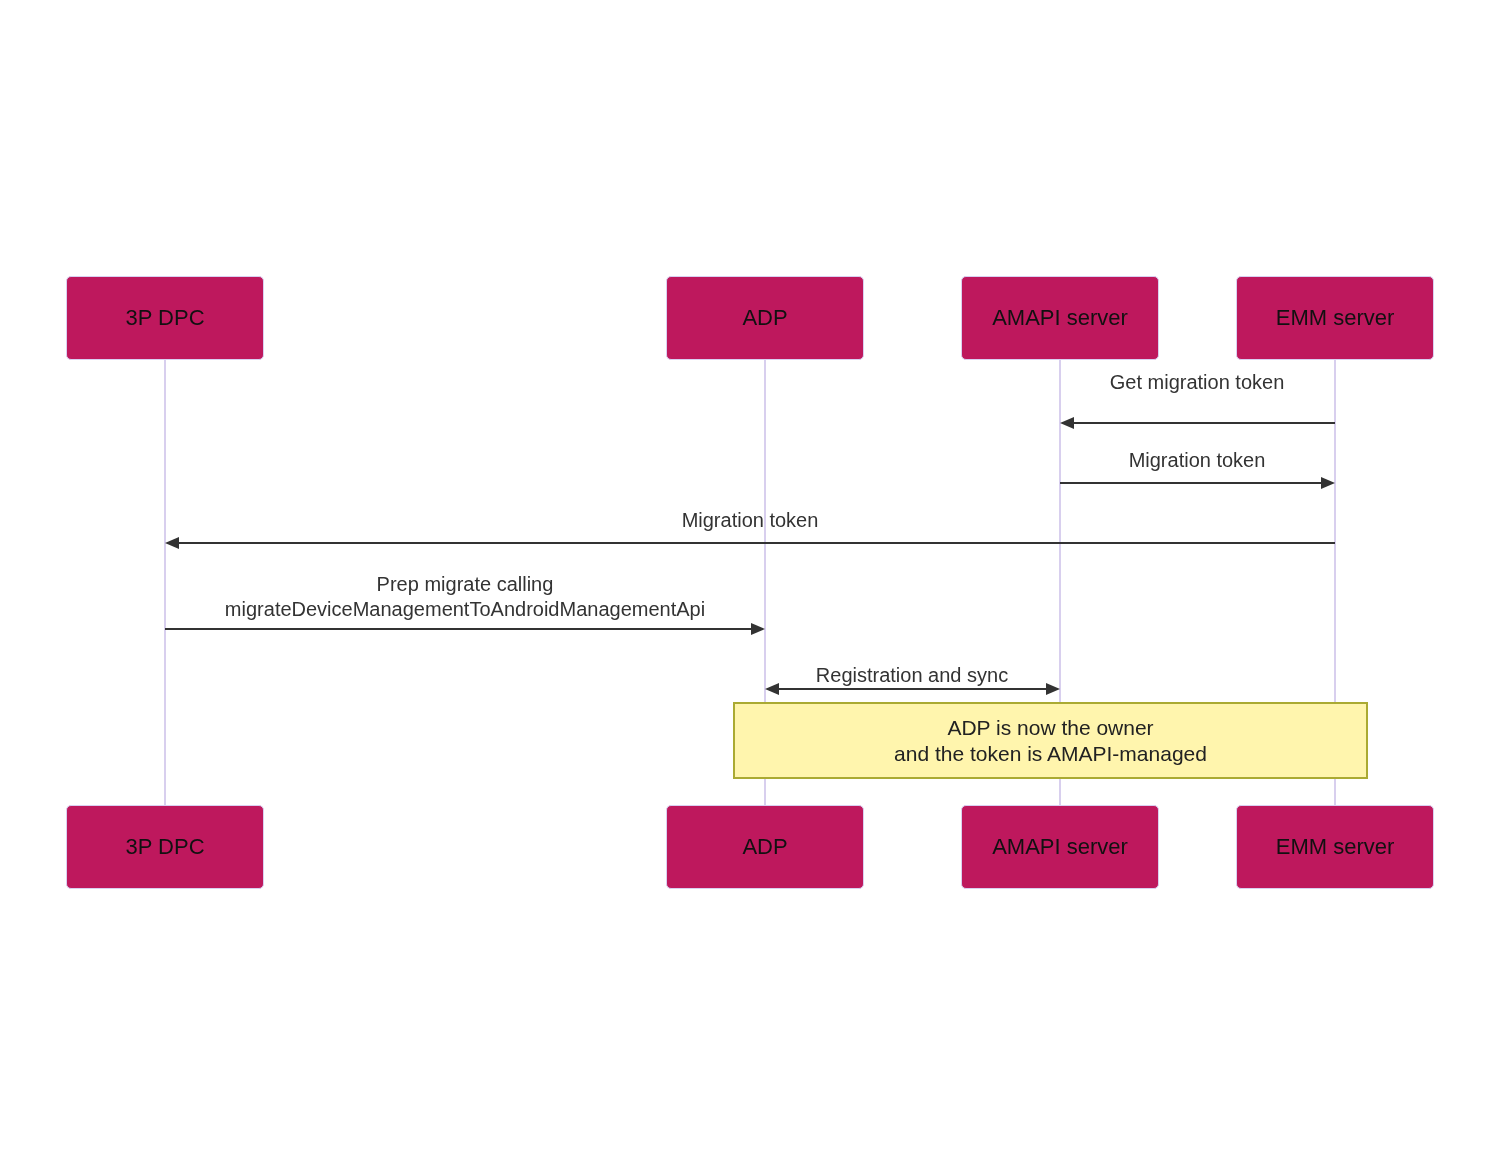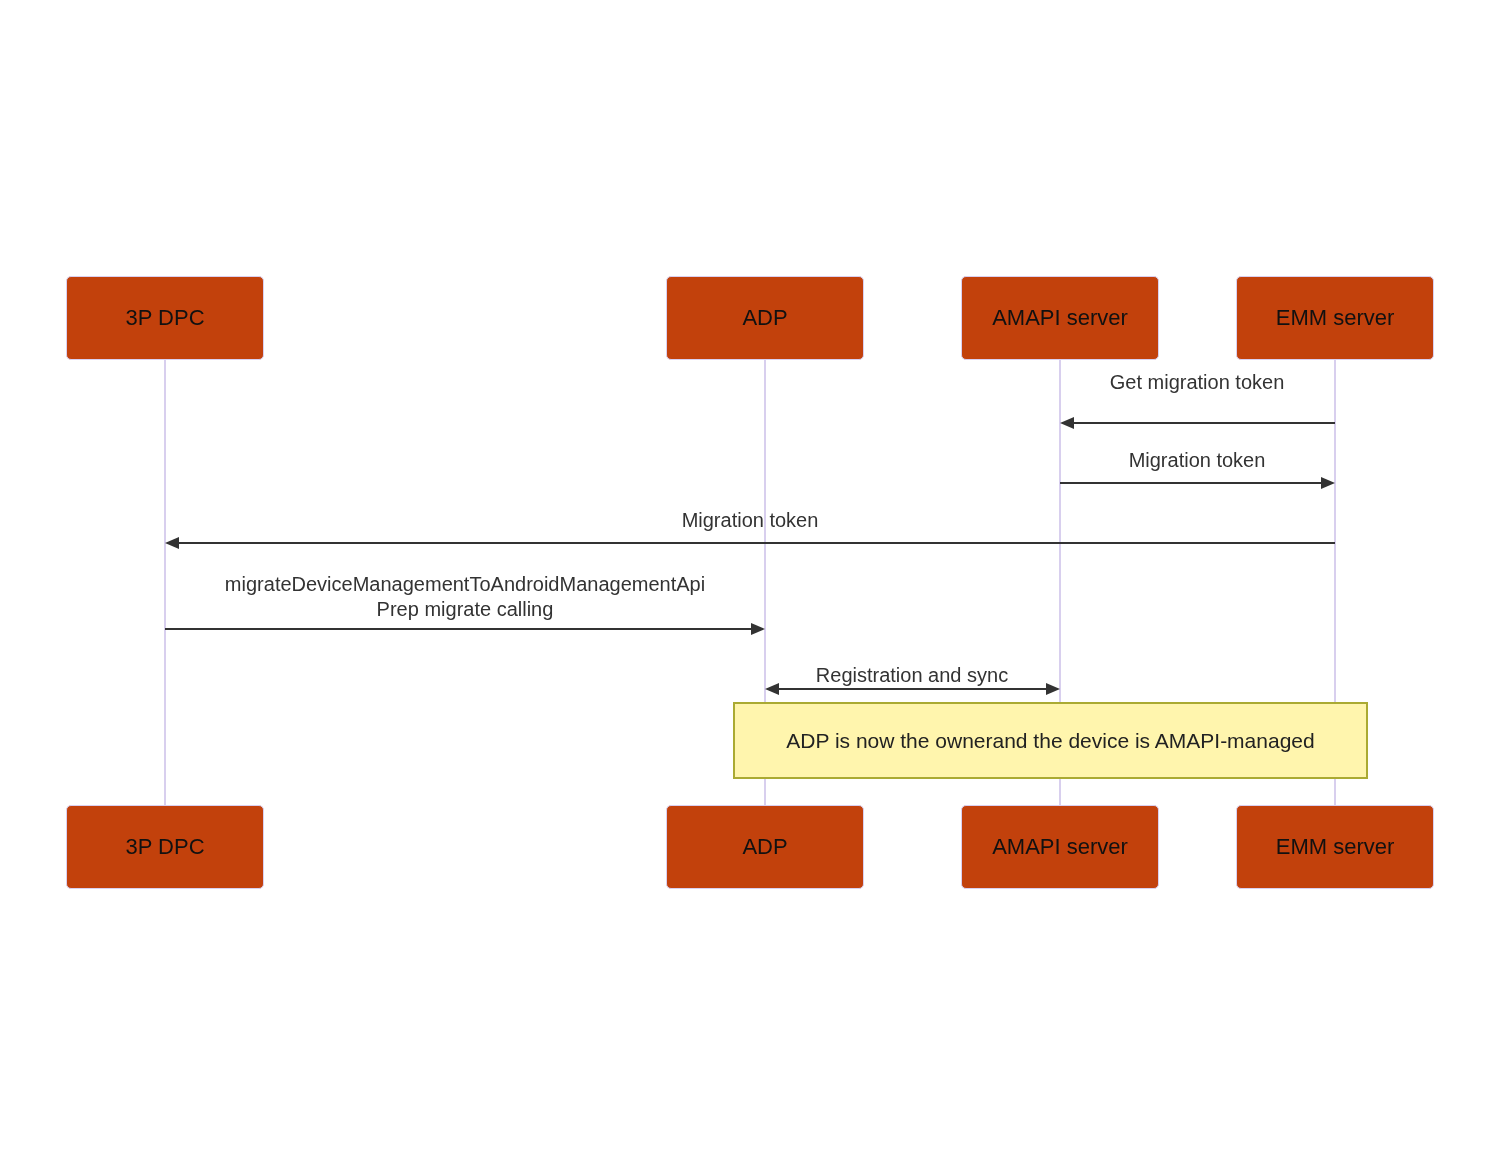--- a/index.html
+++ b/index.html
@@ -15,21 +15,21 @@
     position: absolute;
     width: 2px;
     top: 360px;
     height: 446px;
     background: #d8cfee;
   }
   .actor {
     position: absolute;
     width: 198px;
     height: 84px;
-    background: #c2410c;
+    background: #be185d;
     border: 1px solid #d9d0f1;
     border-radius: 5px;
     display: flex;
     align-items: center;
     justify-content: center;
     font-size: 22px;
     color: #111111;
     box-sizing: border-box;
   }
   .msg-label {
@@ -63,21 +63,21 @@
   .note {
     position: absolute;
     left: 733px;
     top: 702px;
     width: 635px;
     height: 77px;
     background: #fff5ad;
     border: 2px solid #aaaa33;
     box-sizing: border-box;
     display: flex;
-    flex-direction: row;
+    flex-direction: column;
     align-items: center;
     justify-content: center;
     font-size: 21px;
     line-height: 26px;
     color: #222222;
     text-align: center;
   }
 </style>
 </head>
 <body>
@@ -95,34 +95,34 @@
 
   <div class="msg-label" style="left:1197px; top:448px">Migration token</div>
   <div class="signal" style="left:1060px; top:482px; width:263px"></div>
   <div class="arrow-right" style="left:1321px; top:477px"></div>
 
   <div class="msg-label" style="left:750px; top:508px">Migration token</div>
   <div class="signal" style="left:177px; top:542px; width:1158px"></div>
   <div class="arrow-left" style="left:165px; top:537px"></div>
 
   <div class="msg-label" style="left:465px; top:572px">
+    <div>Prep migrate calling</div>
     <div>migrateDeviceManagementToAndroidManagementApi</div>
-    <div>Prep migrate calling</div>
   </div>
   <div class="signal" style="left:165px; top:628px; width:588px"></div>
   <div class="arrow-right" style="left:751px; top:623px"></div>
 
   <div class="msg-label" style="left:912px; top:663px">Registration and sync</div>
   <div class="signal" style="left:777px; top:688px; width:271px"></div>
   <div class="arrow-left" style="left:765px; top:683px"></div>
   <div class="arrow-right" style="left:1046px; top:683px"></div>
 
   <div class="note">
     <div>ADP is now the owner</div>
-    <div>and the device is AMAPI-managed</div>
+    <div>and the token is AMAPI-managed</div>
   </div>
 
   <div class="actor" style="left:66px; top:276px">
     <span>3P DPC</span>
   </div>
   <div class="actor" style="left:666px; top:276px">
     <span>ADP</span>
   </div>
   <div class="actor" style="left:961px; top:276px">
     <span>AMAPI server</span>

